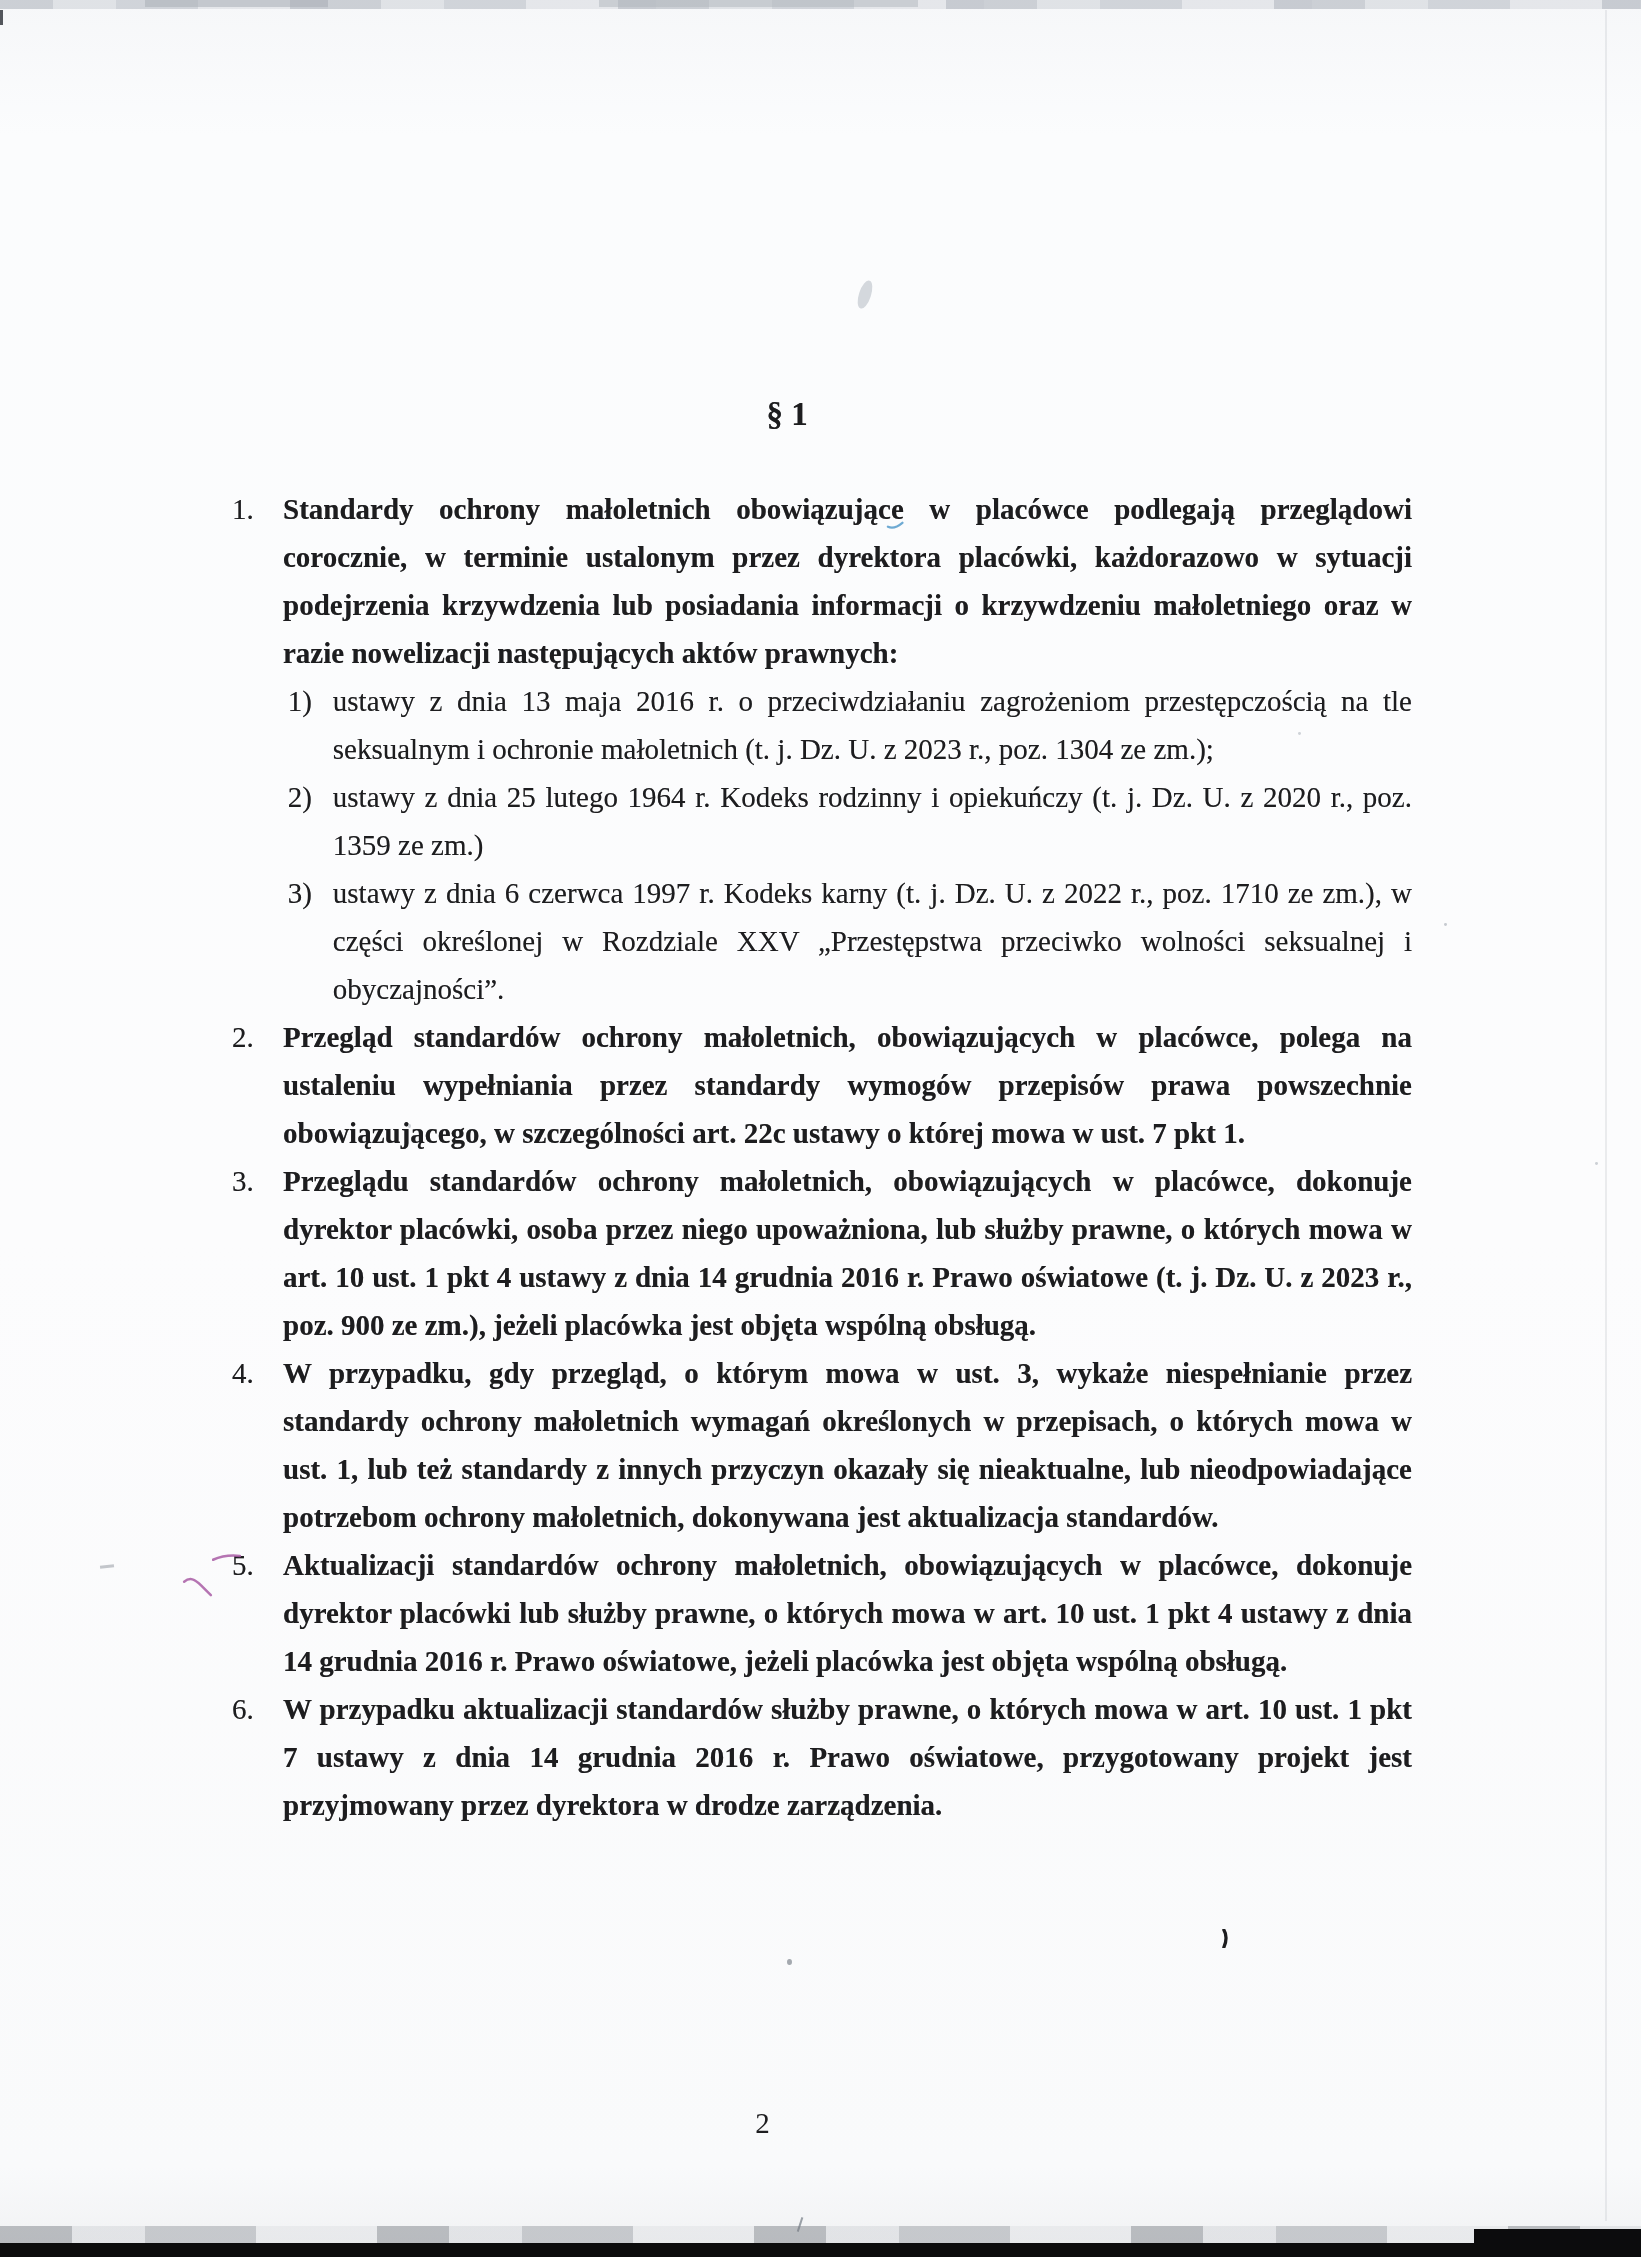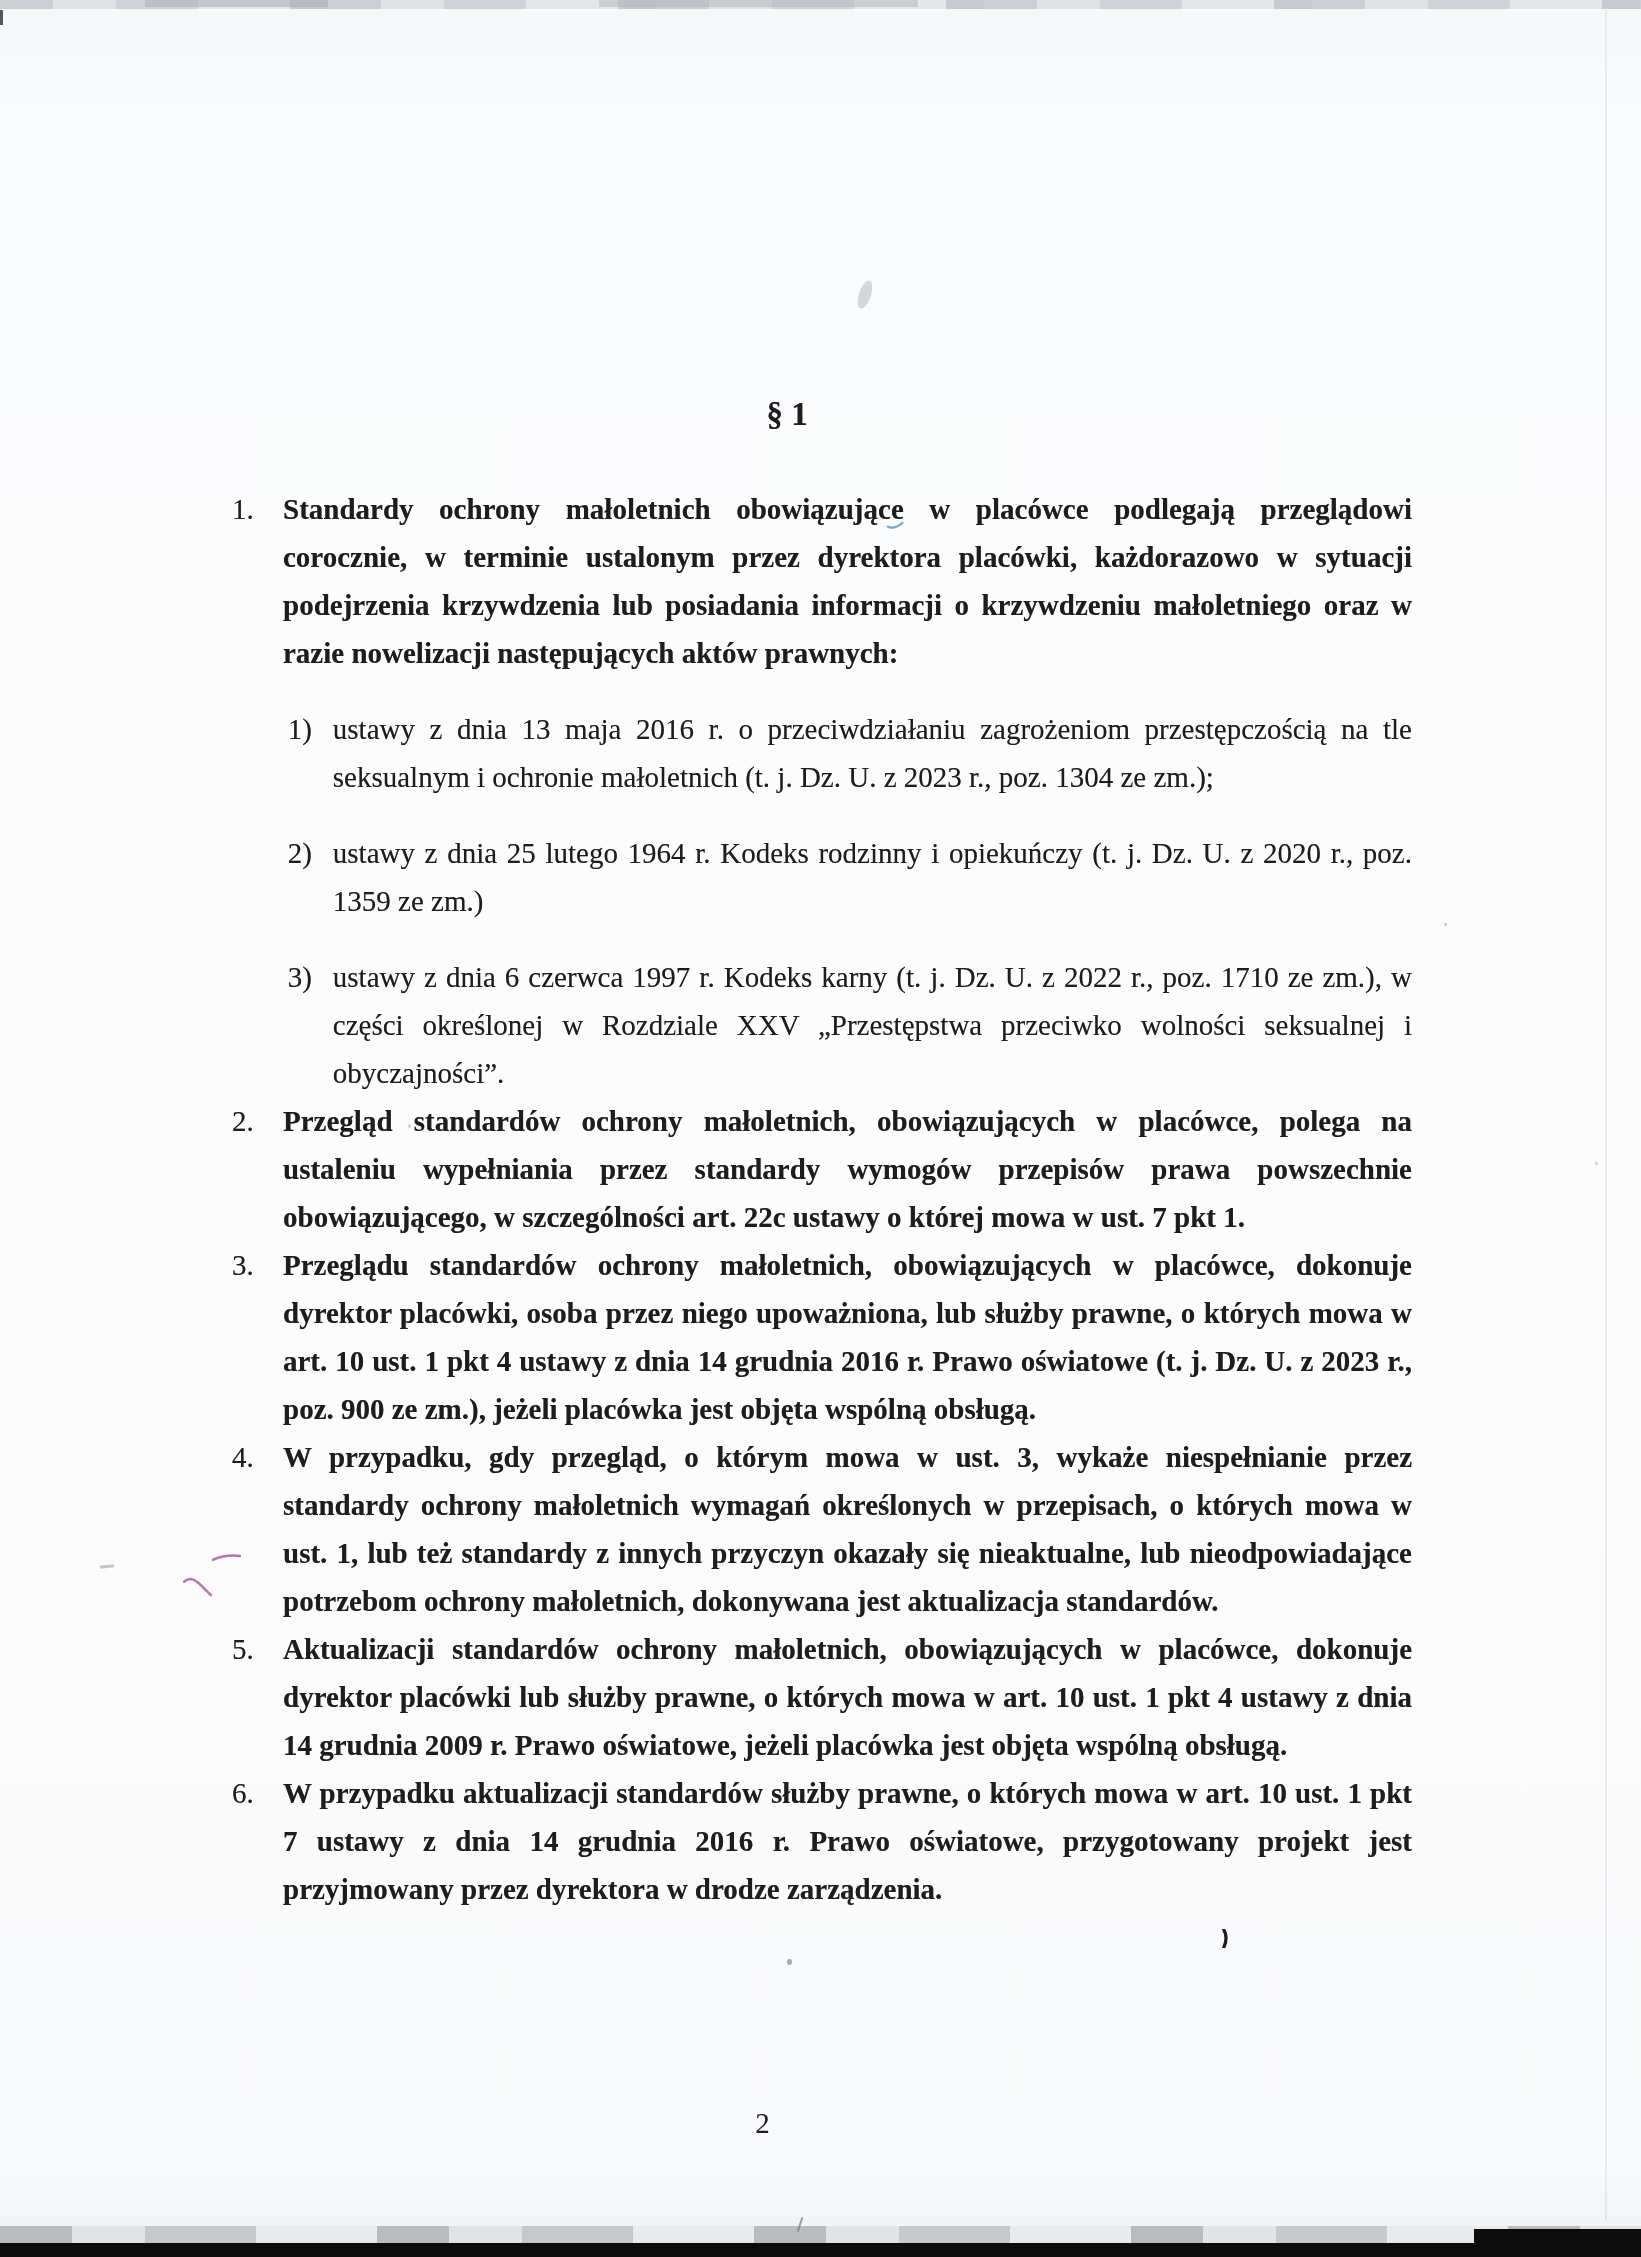--- a/index.html
+++ b/index.html
@@ -51,21 +51,21 @@
   .body-text{
     position:absolute;top:485px;left:232px;width:1180px;
     font-size:29px;line-height:48px;
     text-shadow:0 0 0.5px rgba(28,28,30,.5);
   }
   .item{position:relative;padding-left:51px;}
   .item>.num{position:absolute;left:0;top:0;width:51px;}
   .item>.txt{text-align:justify;text-justify:inter-word;font-weight:bold;}
   .subitem{position:relative;margin-left:4.8px;padding-left:45px;}
   .subitem>.num{position:absolute;left:0;top:0;width:45px;}
-  .subitem>.txt{text-align:justify;text-justify:inter-word;margin-top:28px;}
+  .subitem>.txt{text-align:justify;text-justify:inter-word;}
 
   .page-number{
     position:absolute;top:2107px;left:164px;width:1197px;
     text-align:center;font-size:29px;
   }
 
   
   .mark{position:absolute;}
   .blob-gray{top:280px;left:859px;width:11.6px;height:29px;border-radius:50%;
     background:#cdd1d7;opacity:.85;transform:rotate(18deg);}
@@ -125,21 +125,21 @@
       <div class="txt">Przeglądu standardów ochrony małoletnich, obowiązujących w placówce, dokonuje dyrektor placówki, osoba przez niego upoważniona, lub służby prawne, o których mowa w art. 10 ust. 1 pkt 4 ustawy z dnia 14 grudnia 2016 r. Prawo oświatowe (t. j. Dz. U. z 2023 r., poz. 900 ze zm.), jeżeli placówka jest objęta wspólną obsługą.</div>
     </div>
 
     <div class="item">
       <span class="num">4.</span>
       <div class="txt">W przypadku, gdy przegląd, o którym mowa w ust. 3, wykaże niespełnianie przez standardy ochrony małoletnich wymagań określonych w przepisach, o których mowa w ust. 1, lub też standardy z innych przyczyn okazały się nieaktualne, lub nieodpowiadające potrzebom ochrony małoletnich, dokonywana jest aktualizacja standardów.</div>
     </div>
 
     <div class="item">
       <span class="num">5.</span>
-      <div class="txt">Aktualizacji standardów ochrony małoletnich, obowiązujących w placówce, dokonuje dyrektor placówki lub służby prawne, o których mowa w art. 10 ust. 1 pkt 4 ustawy z dnia 14 grudnia 2009 r. Prawo oświatowe, jeżeli placówka jest objęta wspólną obsługą.</div>
+      <div class="txt">Aktualizacji standardów ochrony małoletnich, obowiązujących w placówce, dokonuje dyrektor placówki lub służby prawne, o których mowa w art. 10 ust. 1 pkt 4 ustawy z dnia 14 grudnia 2016 r. Prawo oświatowe, jeżeli placówka jest objęta wspólną obsługą.</div>
     </div>
 
     <div class="item">
       <span class="num">6.</span>
       <div class="txt">W przypadku aktualizacji standardów służby prawne, o których mowa w art. 10 ust. 1 pkt 7 ustawy z dnia 14 grudnia 2016 r. Prawo oświatowe, przygotowany projekt jest przyjmowany przez dyrektora w drodze zarządzenia.</div>
     </div>
 
   </div>
 
   <div class="page-number">2</div>

